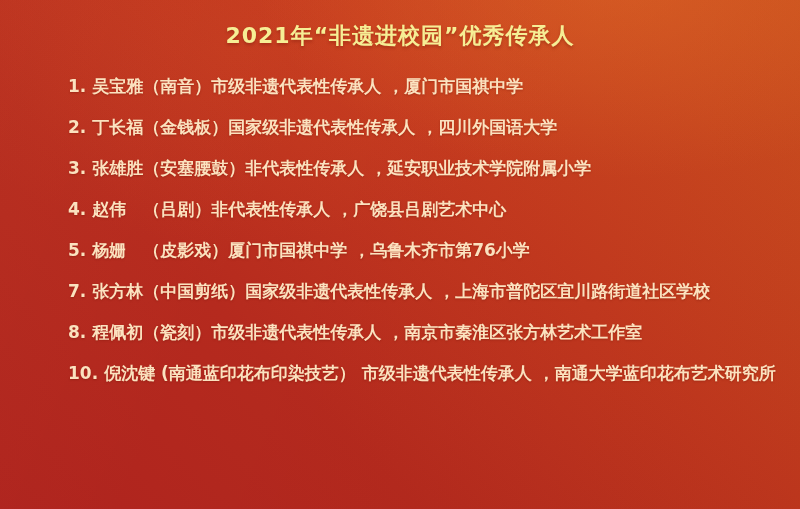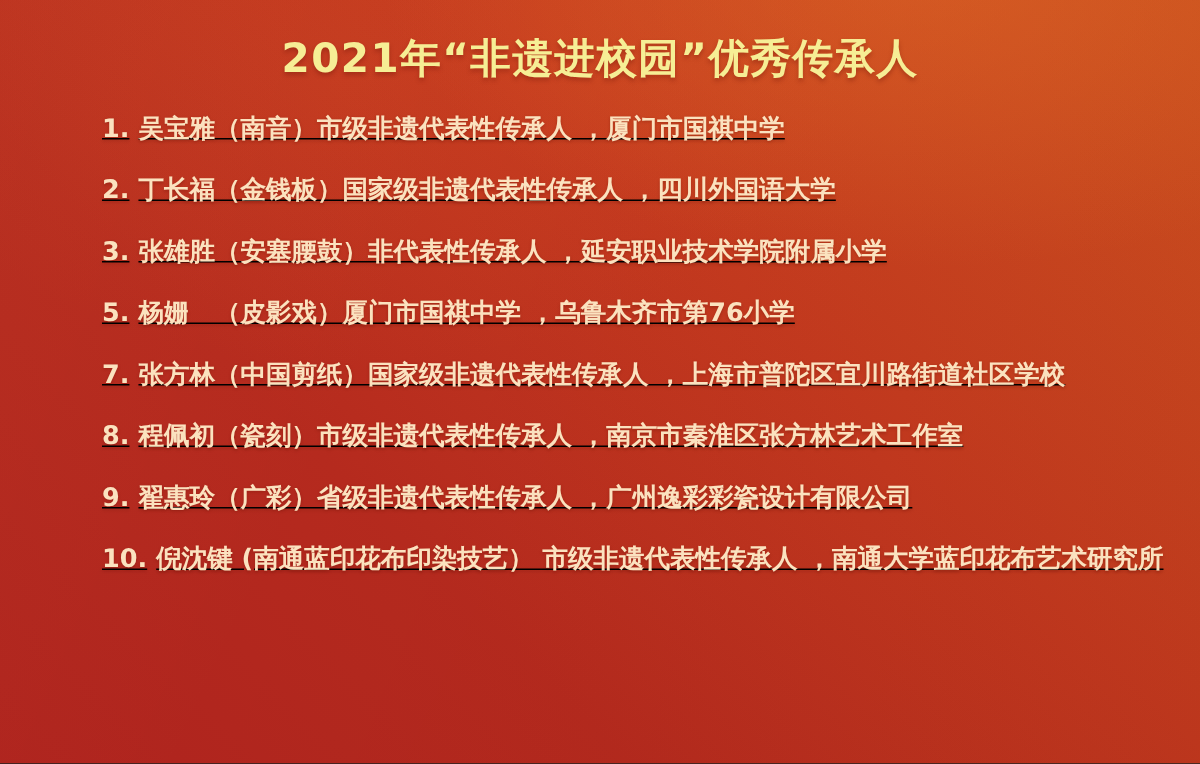--- a/index.html
+++ b/index.html
@@ -25,34 +25,33 @@
     inset: 0;
     background: linear-gradient(115deg, rgba(255,160,80,0.06) 0%, rgba(255,160,80,0) 35%, rgba(80,10,5,0.08) 100%);
     pointer-events: none;
   }
   .title {
     position: absolute;
     top: 21px;
     left: 0;
     width: 100%;
     text-align: center;
-    font-size: 27px;
+    font-size: 22px;
     font-weight: bold;
     letter-spacing: 1px;
     color: #f6ee95;
     text-shadow: 0 2px 3px rgba(110,20,8,0.35);
     z-index: 2;
   }
   .list {
     position: absolute;
     top: 66px;
     left: 68px;
     right: 20px;
     z-index: 2;
-    text-decoration: underline;
   }
   .row {
     height: 41px;
     line-height: 41px;
     font-size: 17px;
     font-weight: bold;
     color: #fbe2bf;
     text-shadow: 0 1px 2px rgba(110,20,8,0.35);
     white-space: nowrap;
   }
@@ -70,28 +69,28 @@
     <div class="row">
       <span class="num">1.</span><span>吴宝雅（南音）市级非遗代表性传承人 ，厦门市国祺中学</span>
     </div>
     <div class="row">
       <span class="num">2.</span><span>丁长福（金钱板）国家级非遗代表性传承人 ，四川外国语大学</span>
     </div>
     <div class="row">
       <span class="num">3.</span><span>张雄胜（安塞腰鼓）非代表性传承人 ，延安职业技术学院附属小学</span>
     </div>
     <div class="row">
+      <span class="num">4.</span><span>赵伟　（吕剧）非代表性传承人 ，广饶县吕剧艺术中心</span>
+    </div>
+    <div class="row">
       <span class="num">5.</span><span>杨姗　（皮影戏）厦门市国祺中学 ，乌鲁木齐市第76小学</span>
     </div>
     <div class="row">
       <span class="num">7.</span><span>张方林（中国剪纸）国家级非遗代表性传承人 ，上海市普陀区宜川路街道社区学校</span>
     </div>
     <div class="row">
       <span class="num">8.</span><span>程佩初（瓷刻）市级非遗代表性传承人 ，南京市秦淮区张方林艺术工作室</span>
     </div>
     <div class="row">
-      <span class="num">9.</span><span>翟惠玲（广彩）省级非遗代表性传承人 ，广州逸彩彩瓷设计有限公司</span>
-    </div>
-    <div class="row">
       <span class="num">10.</span><span>倪沈键 (南通蓝印花布印染技艺） 市级非遗代表性传承人 ，南通大学蓝印花布艺术研究所</span>
     </div>
   </div>
 </div>
 
 </body></html>

